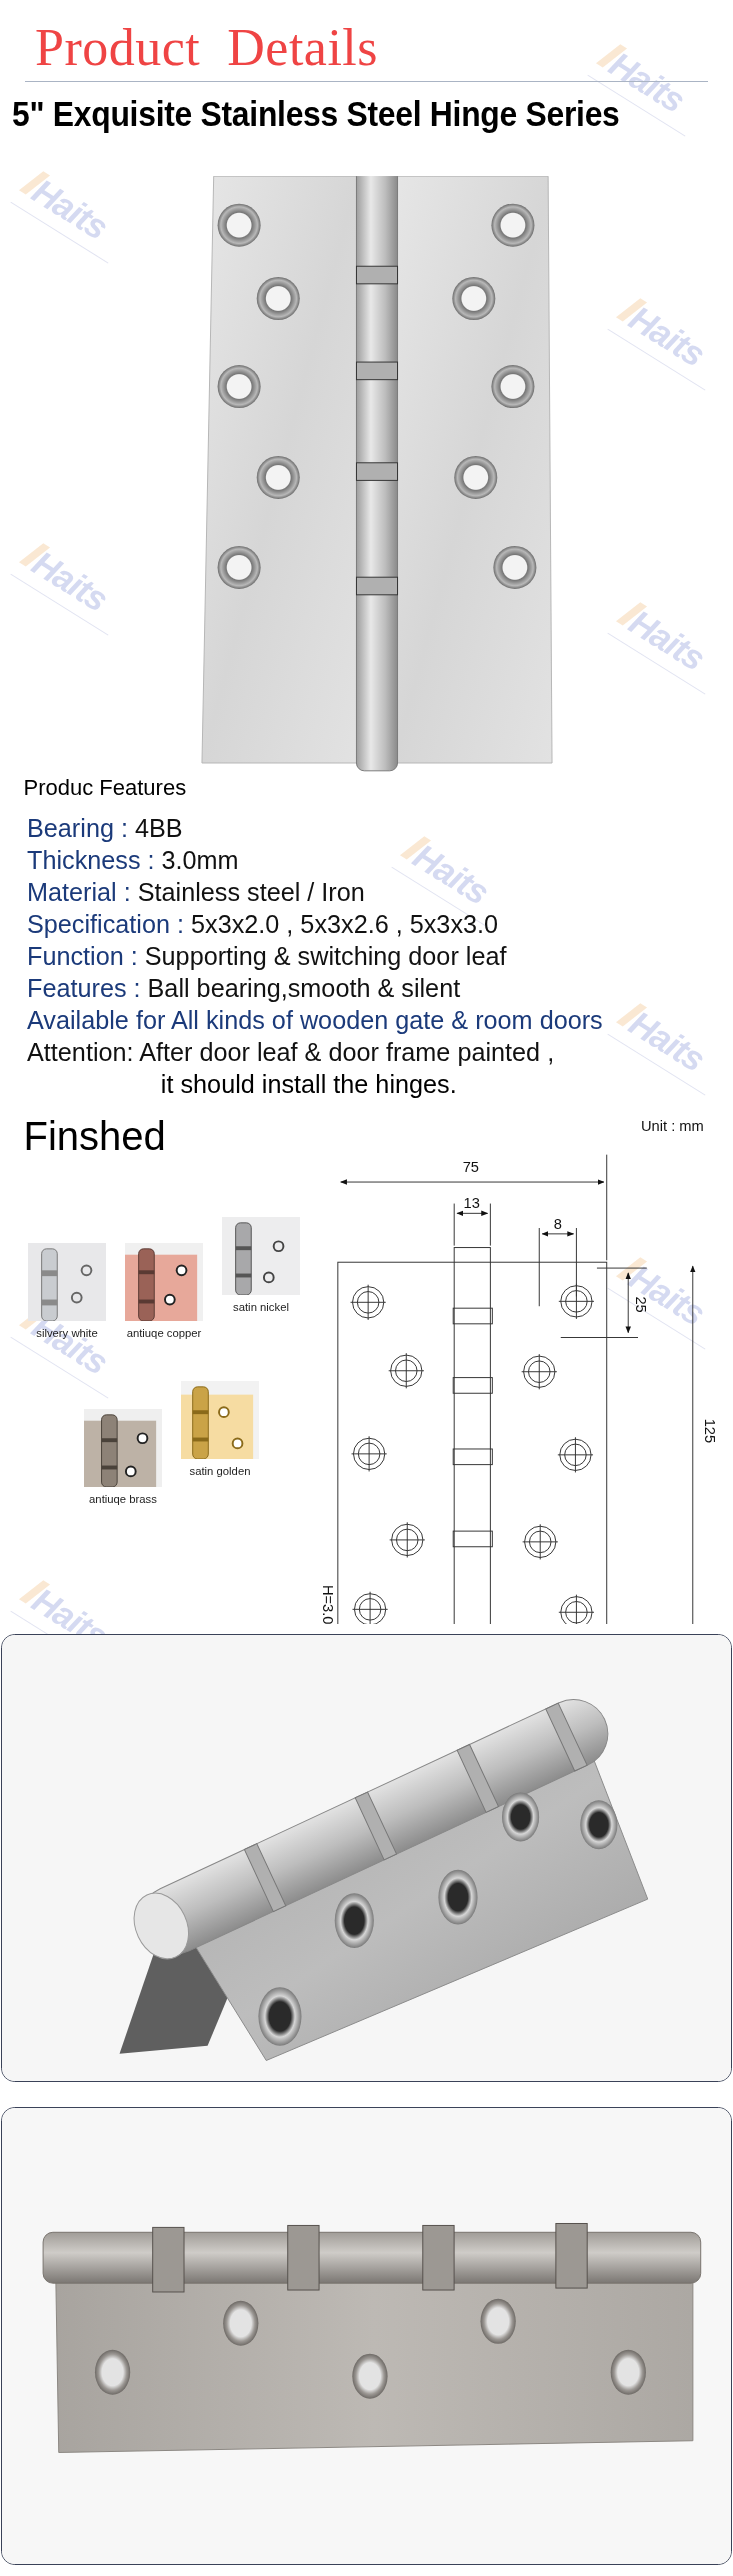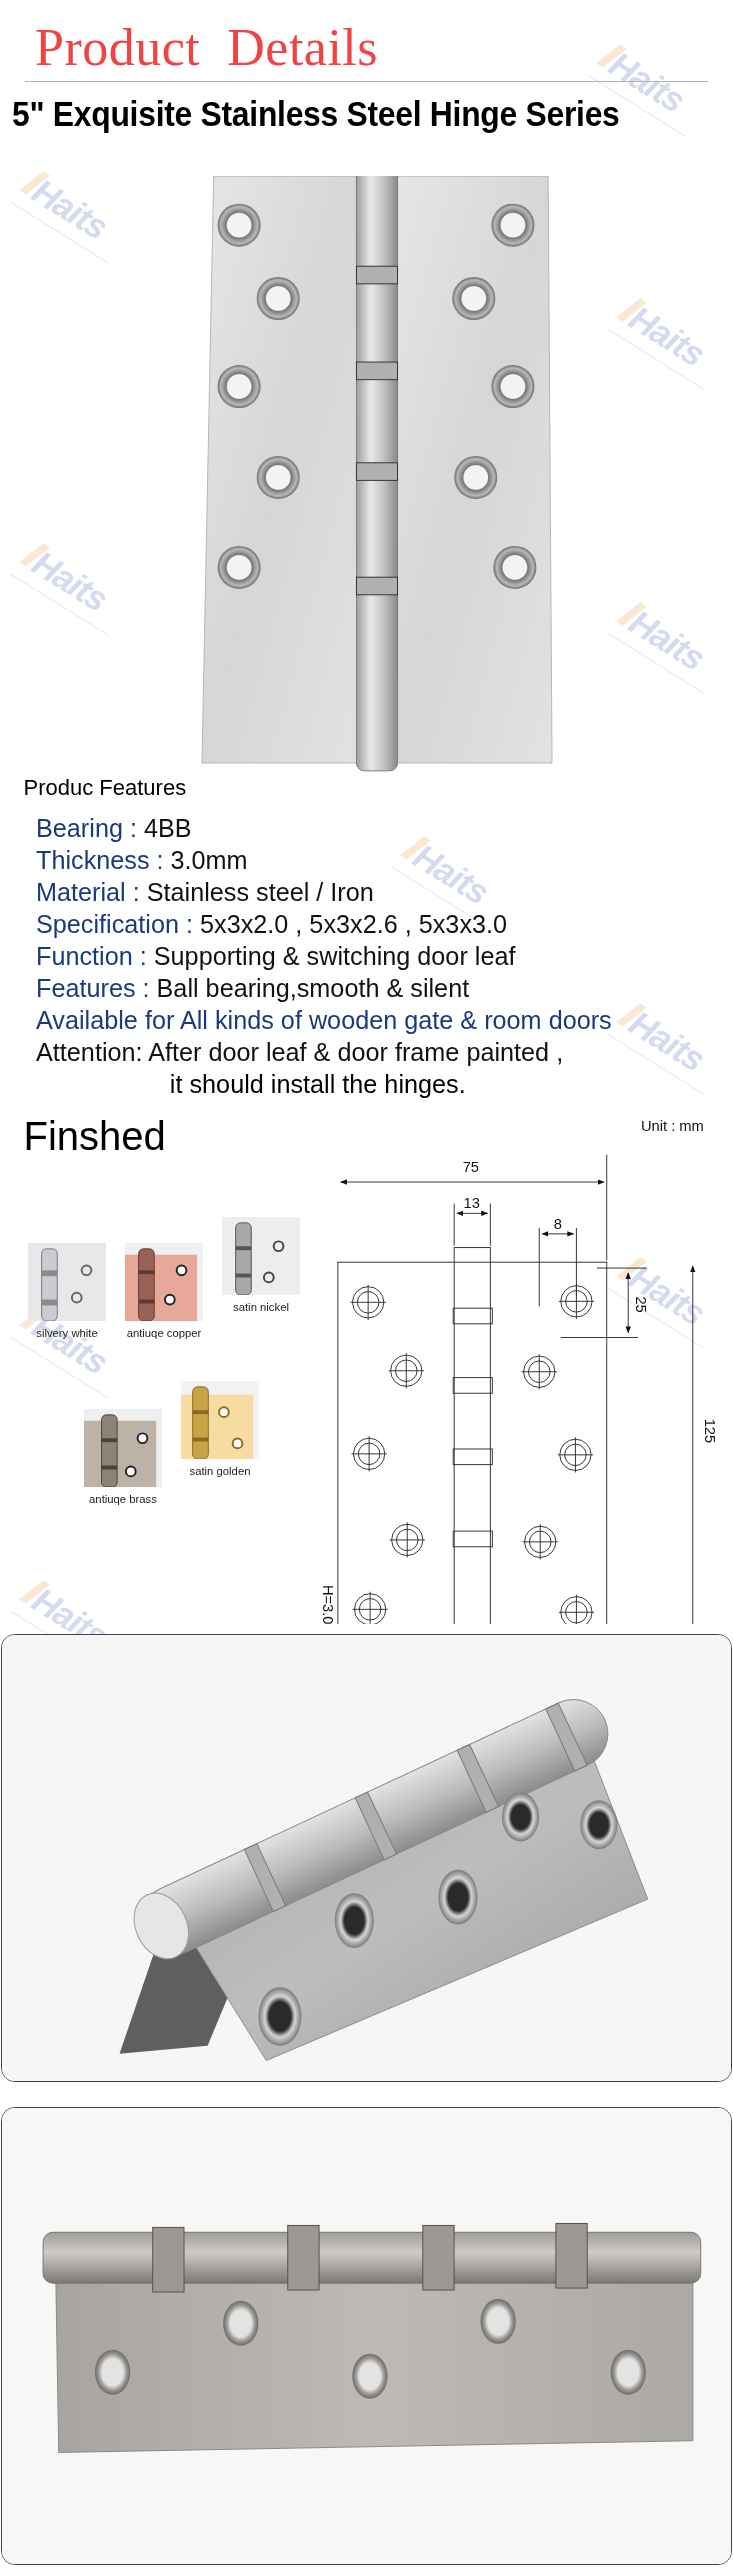--- a/index.html
+++ b/index.html
@@ -16,21 +16,21 @@
   .wm { position: absolute; width: 117px; height: 88px; transform: rotate(32deg); opacity: 0.55; pointer-events: none; }
   .wm .wm-text { position: absolute; left: 13.7px; top: 13.7px; font-family: "Liberation Sans", sans-serif; font-weight: bold; font-style: italic; font-size: 35px; color: #b4bde6; letter-spacing: -1px; }
   .wm .wm-bar { position: absolute; left: 5.9px; top: 15.7px; width: 7.8px; height: 29px; background: #f6d6b0; transform: skewX(-20deg); }
   .wm .wm-line { position: absolute; left: 0; top: 59px; width: 115px; height: 1px; background: #c8cce6; }
 
   
   .hinge-top { left: 200px; top: 176px; width: 354px; height: 599px; }
 
   
   .feat-head { left: 23.5px; top: 777px; font-size: 22px; color: #000; line-height: 1; white-space: nowrap; }
-  .feat-list { left: 36px; top: 812px; }
+  .feat-list { left: 27px; top: 812px; }
   .feat-row { font-size: 26px; line-height: 32px; white-space: nowrap; transform: scaleX(0.97); transform-origin: left; }
   .feat-row .k { color: #1b3a7a; }
   .feat-row .v { color: #111; }
   .feat-row.blue { color: #1b3a7a; }
   .attention-cont { padding-left: 138px; }
 
   
   .fin-head { left: 23.5px; top: 1116px; font-size: 40px; line-height: 1; }
   .swatch { position: absolute; width: 78px; }
   .swatch .img { width: 78px; height: 78px; position: relative; overflow: hidden; }

